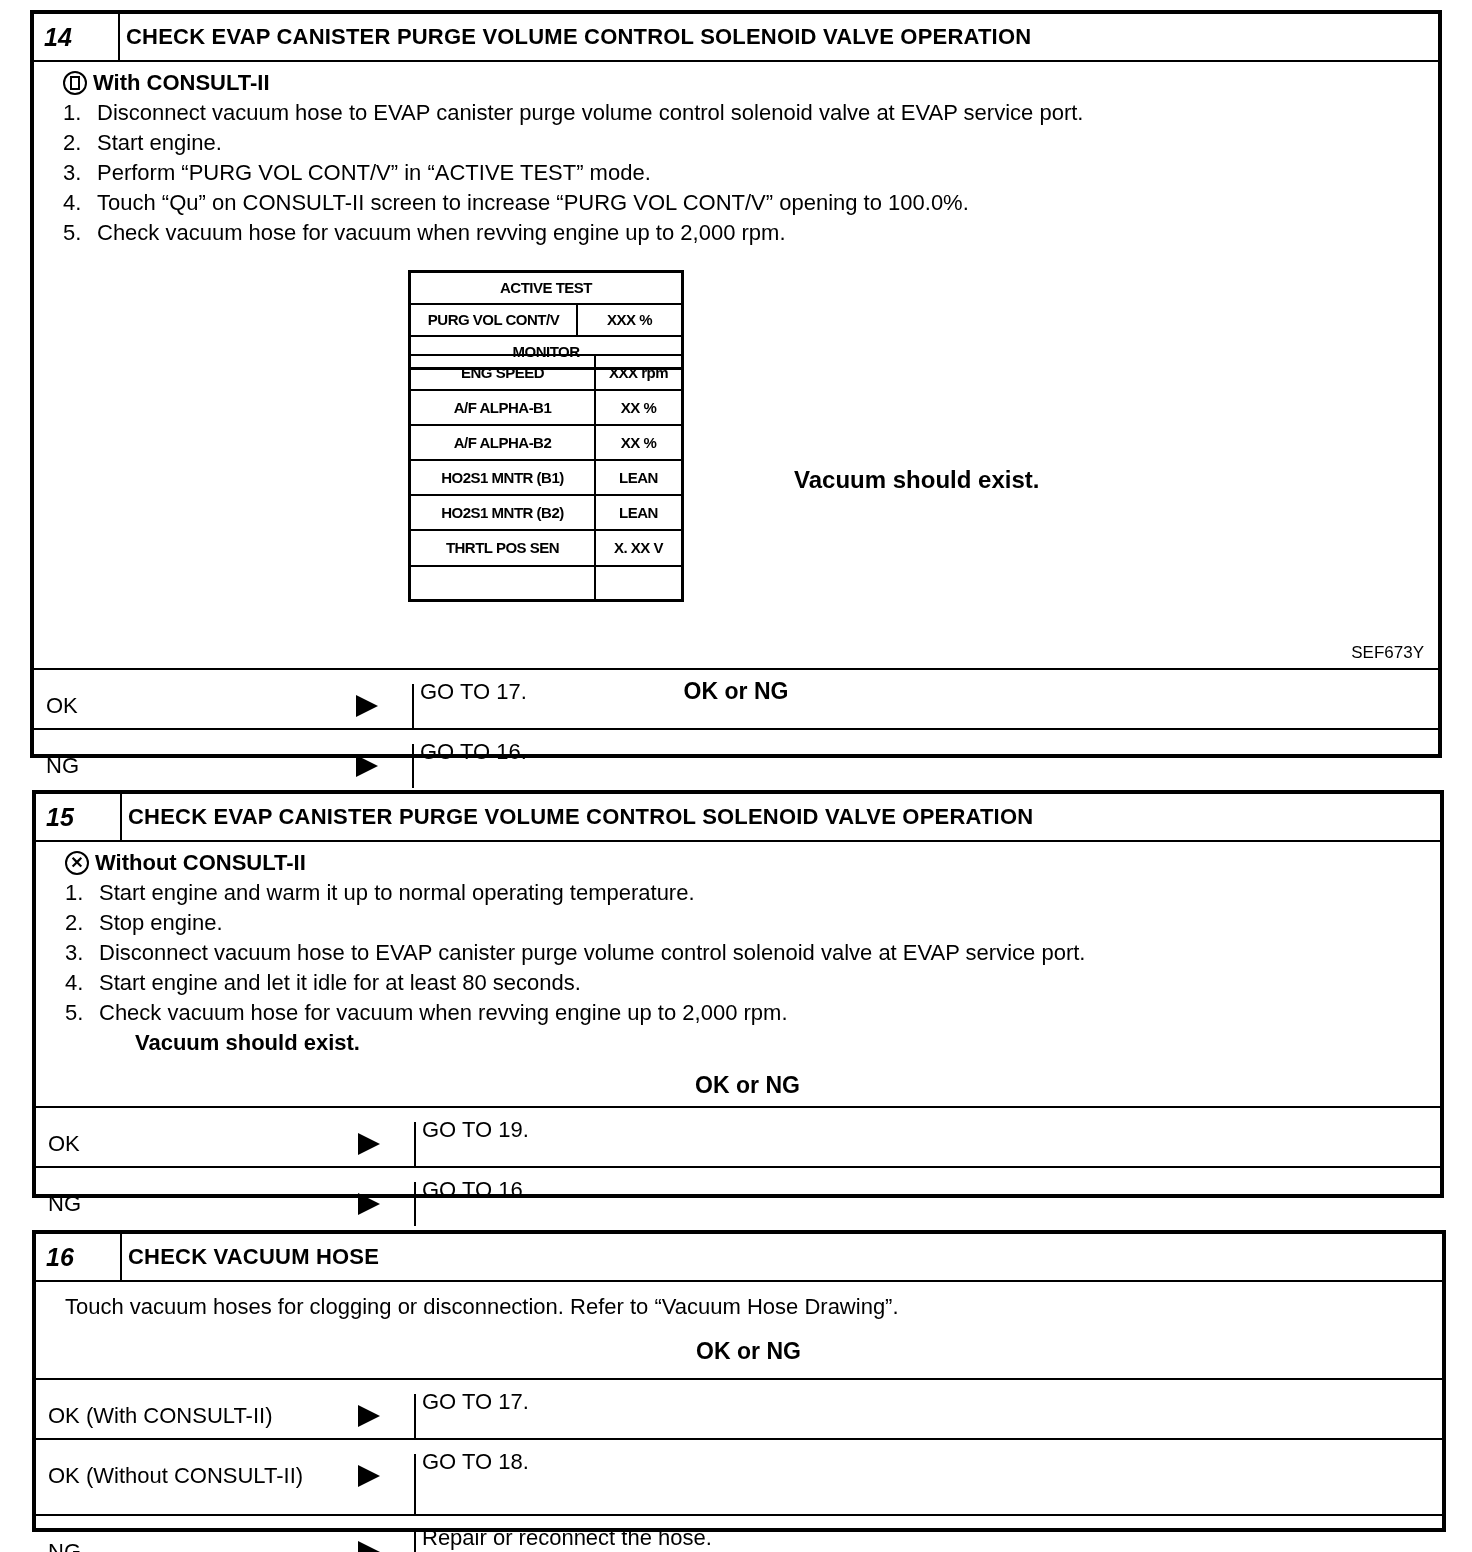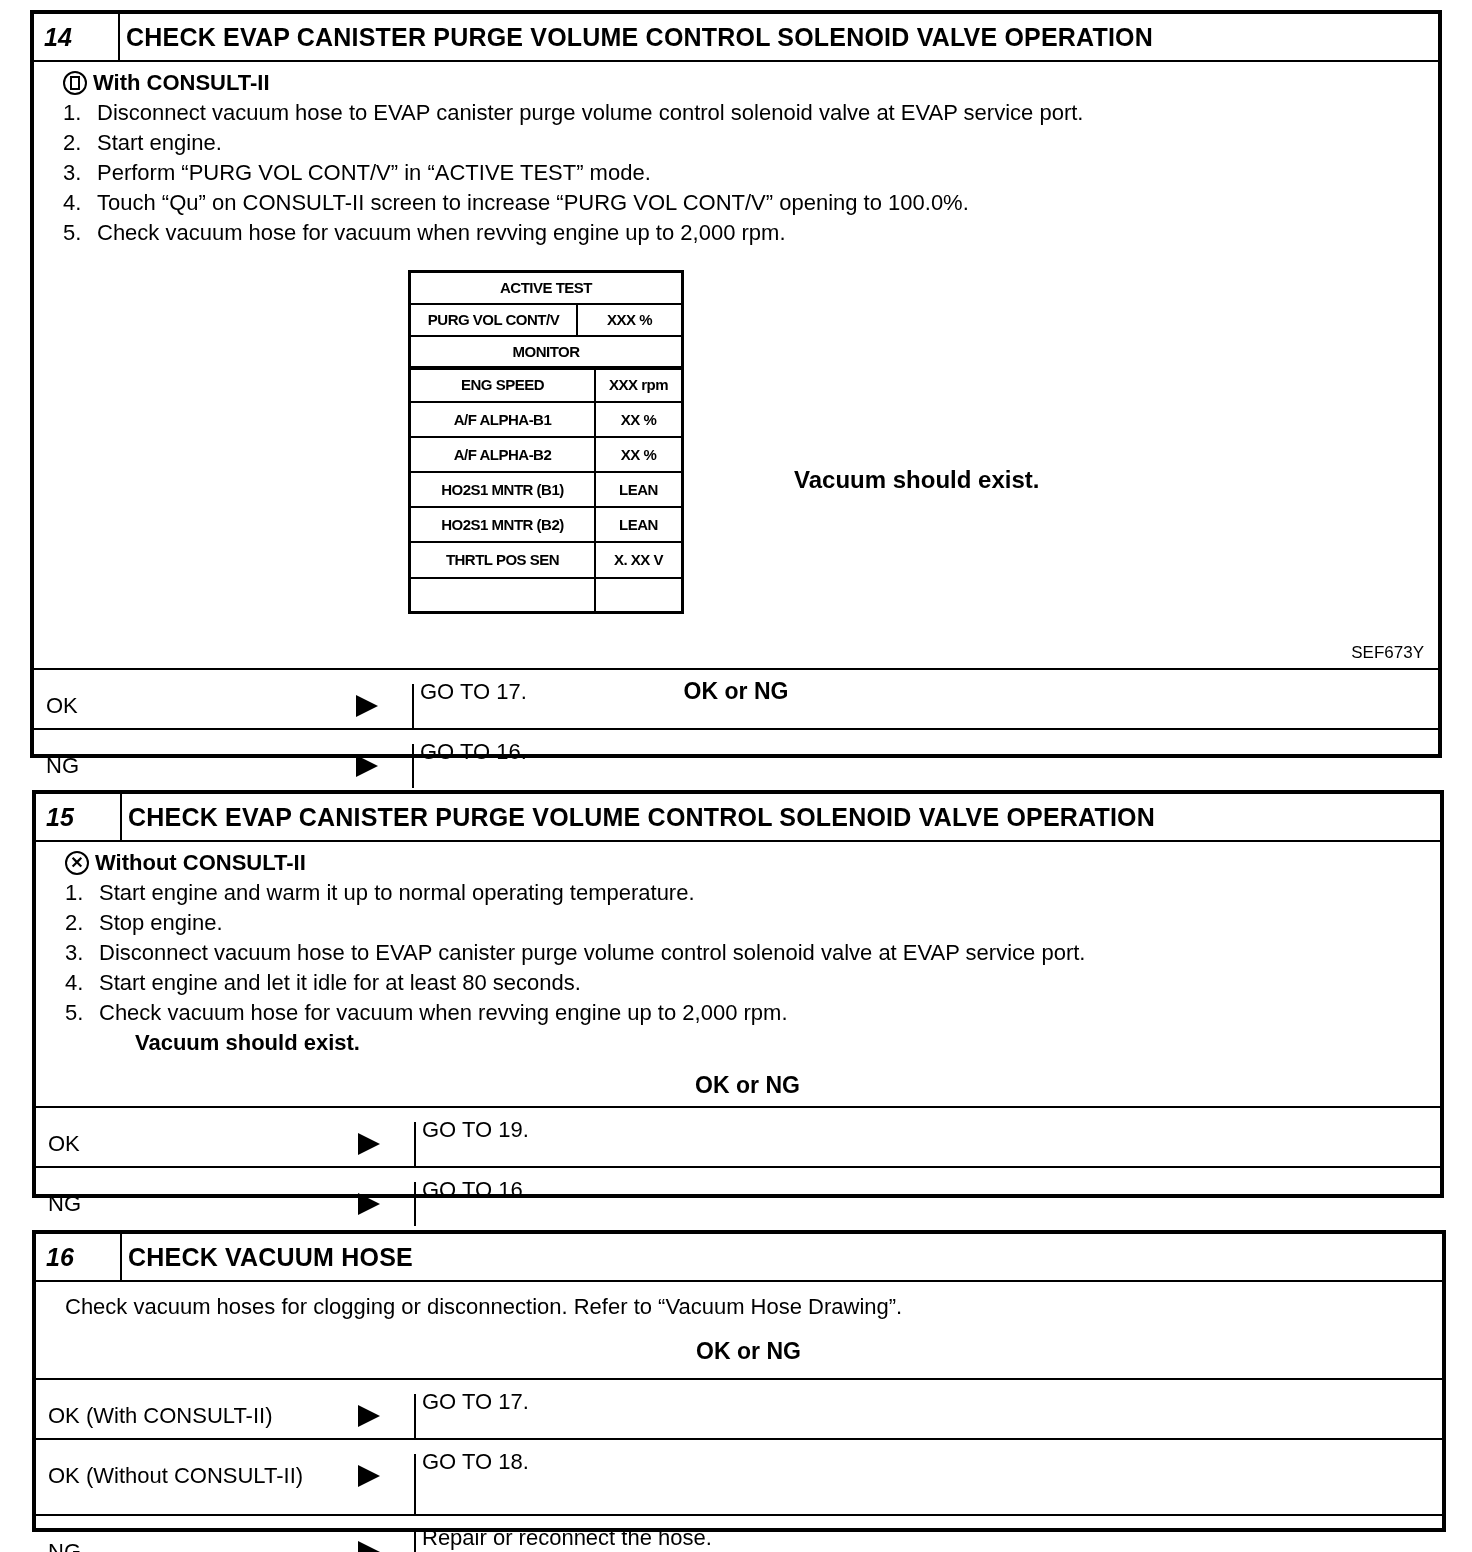--- a/index.html
+++ b/index.html
@@ -1,20 +1,20 @@
 <!DOCTYPE html>
 <html><head>
 <meta charset="utf-8">
 <style>
   html, body { margin: 0; padding: 0; background: #ffffff; }
   body { width: 1472px; height: 1552px; position: relative; font-family: "Liberation Sans", sans-serif; color: #000; }
   .box { position: absolute; border: 4px solid #000; box-sizing: border-box; background: #fff; }
   .hdr { display: flex; border-bottom: 2px solid #000; height: 46px; }
   .hdr .num { width: 86px; border-right: 2px solid #000; font-weight: bold; font-size: 25px; display: flex; align-items: center; padding-left: 10px; box-sizing: border-box; font-style: italic; }
-  .hdr .title { flex: 1; font-weight: bold; font-size: 25px; display: flex; align-items: center; padding-left: 6px; letter-spacing: 0.2px; }
+  .hdr .title { flex: 1; font-weight: bold; font-size: 22px; display: flex; align-items: center; padding-left: 6px; letter-spacing: 0.2px; }
   .body { padding: 6px 10px 0 29px; font-size: 22px; line-height: 30px; }
   .sub { font-weight: bold; display: flex; align-items: center; gap: 6px; }
   .icon-consult { width: 24px; height: 24px; border: 2px solid #000; border-radius: 50%; box-sizing: border-box; display: inline-flex; align-items: center; justify-content: center; }
   .icon-consult .inner { width: 10px; height: 14px; border: 2px solid #000; box-sizing: border-box; }
   .icon-no { width: 24px; height: 24px; border: 2px solid #000; border-radius: 50%; box-sizing: border-box; position: relative; display: inline-flex; align-items: center; justify-content: center; font-size: 16px; font-weight: bold; }
   ol { margin: 0; padding: 0; list-style: none; }
   ol li { display: flex; }
   ol li .n { width: 34px; flex-shrink: 0; }
   .center-bold { text-align: center; font-weight: bold; font-size: 23px; }
   .res-row { display: flex; border-top: 2px solid #000; font-size: 22px; }
@@ -69,21 +69,21 @@
           </tr>
       <tr style="height:30px;">
             <td style="width:165px;">PURG VOL CONT/V</td>
             <td>XXX %</td>
           </tr>
       <tr style="height:28px;margin-top:37px;">
             <td colspan="2">MONITOR</td>
           </tr>
     </tbody>
       </table>
-    <table class="at" style="left:374px; top:304px; width:276px; border-top:none;">
+    <table class="at" style="left:374px; top:292px; width:276px; border-top:none;">
       <tbody>
           <tr style="height:35px;">
             <td style="width:183px;">ENG SPEED</td>
             <td>XXX rpm</td>
           </tr>
       <tr style="height:35px;">
             <td>A/F ALPHA-B1</td>
             <td>XX %</td>
           </tr>
       <tr style="height:35px;">
@@ -183,21 +183,21 @@
     </div>
   </div>
 </div>
 
 <div class="box" style="left:32px; top:1230px; width:1414px; height:302px;">
   <div class="hdr">
     <div class="num">16</div>
     <div class="title">CHECK VACUUM HOSE</div>
   </div>
   <div class="body" style="height:86px; padding-top:10px;">
-    <div>Check vacuum hoses for clogging or disconnection. Refer to “Vacuum Hose Drawing”.</div>
+    <div>Touch vacuum hoses for clogging or disconnection. Refer to “Vacuum Hose Drawing”.</div>
     <div class="center-bold" style="margin-top:14px;">OK or NG</div>
   </div>
   <div>
     <div class="res-row">
       <div class="left">
           <span>OK (With CONSULT-II)</span>
           <span class="arrow"></span>
         </div>
       <div class="right">GO TO 17.</div>
     </div>

